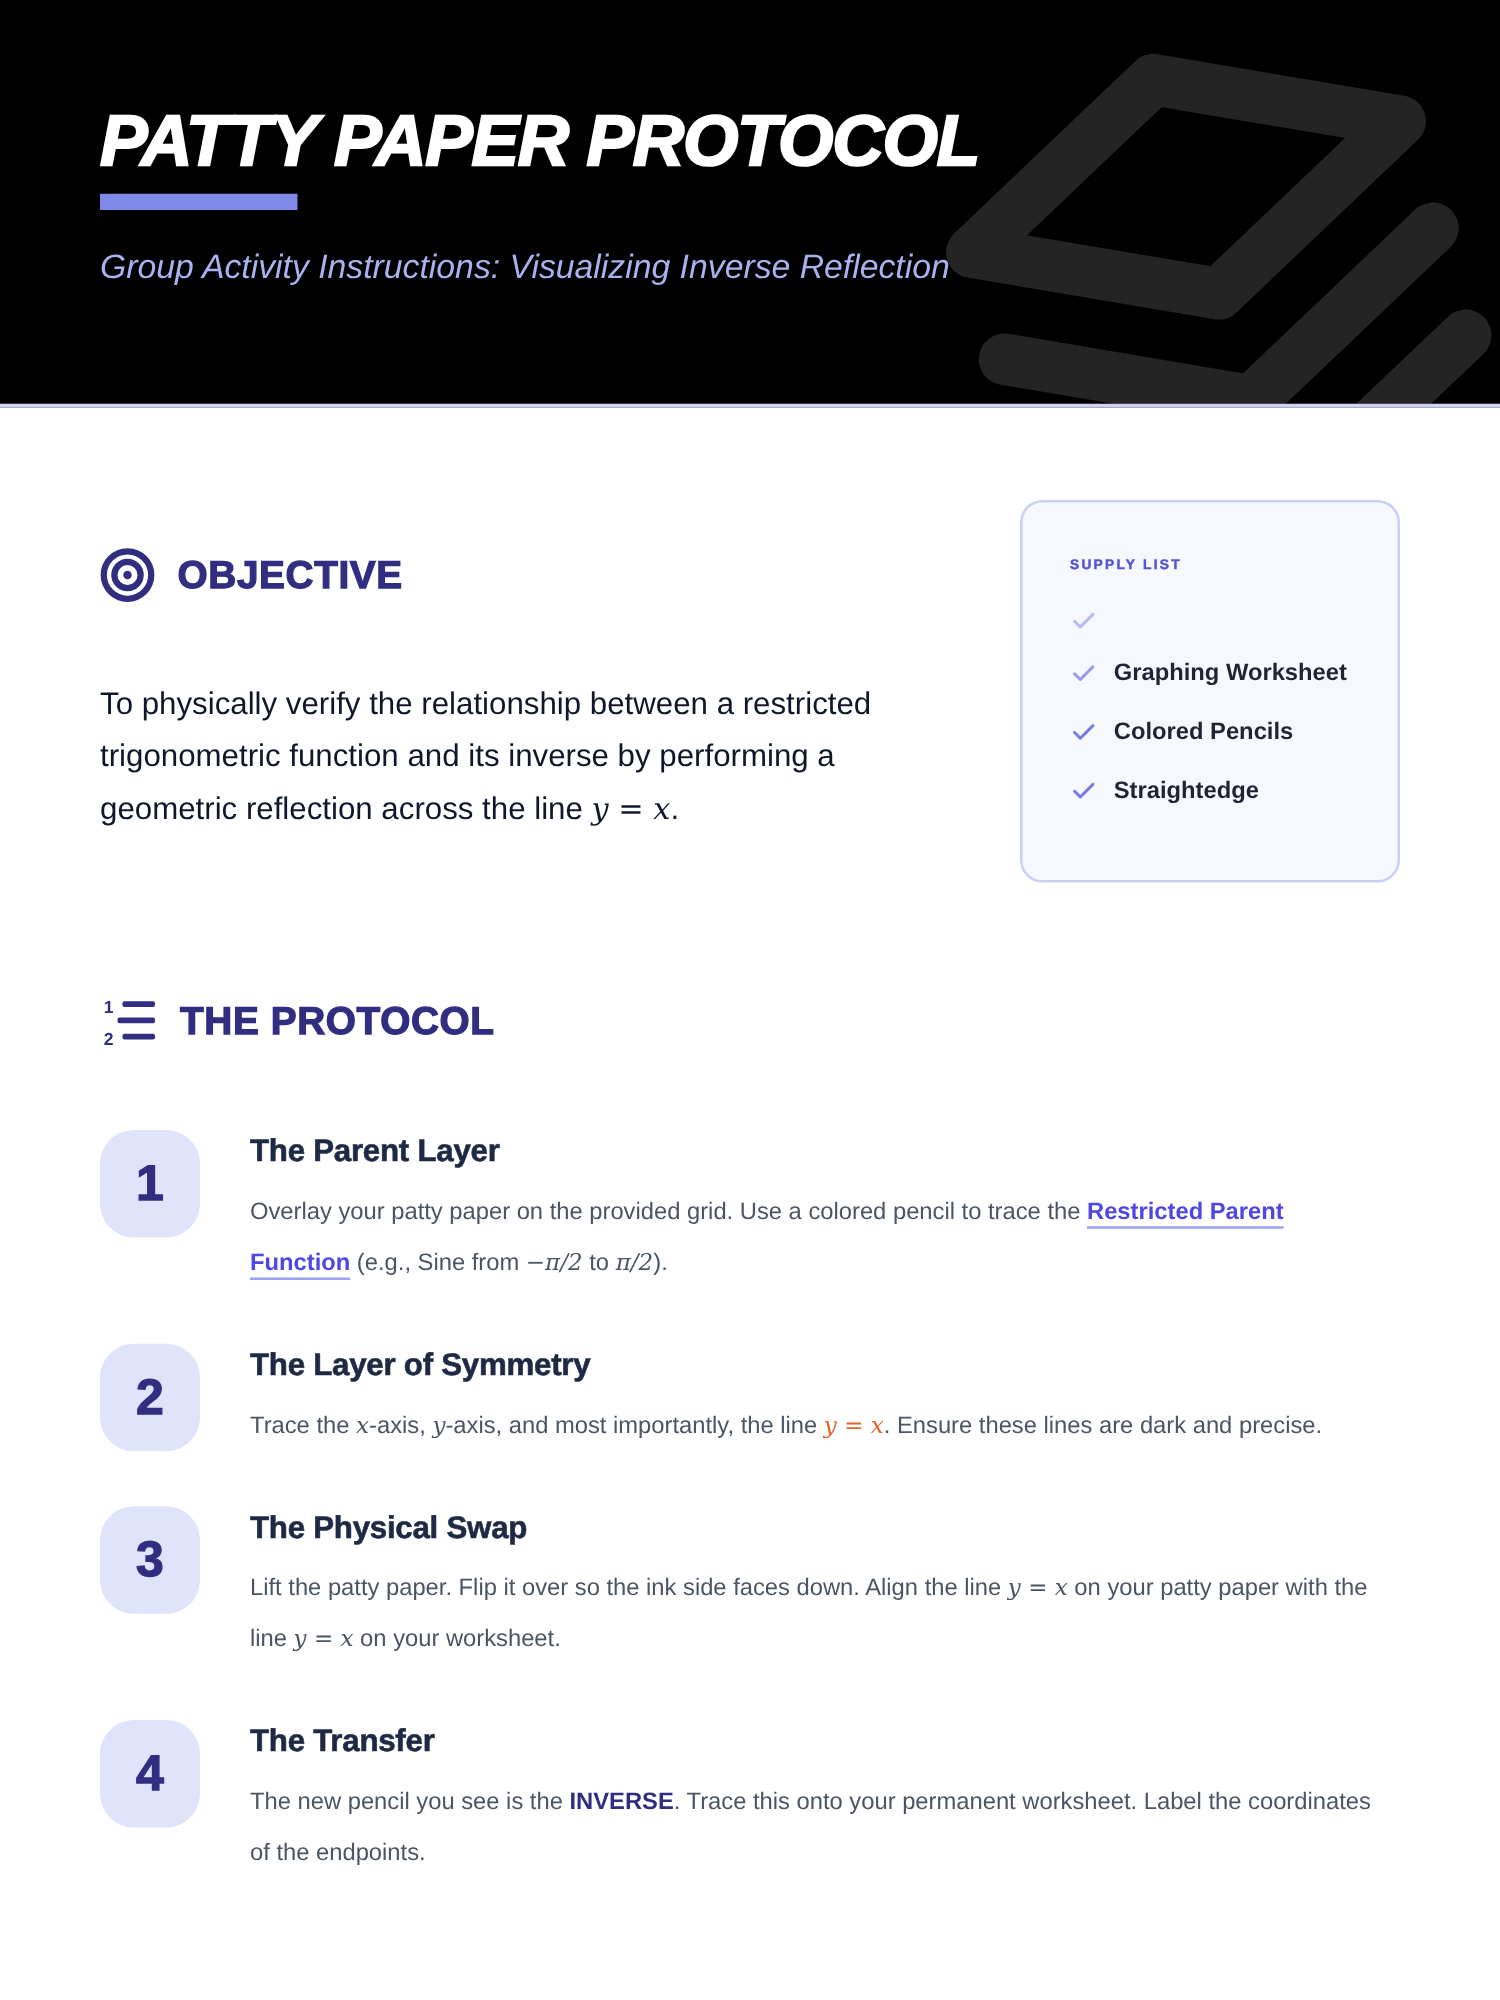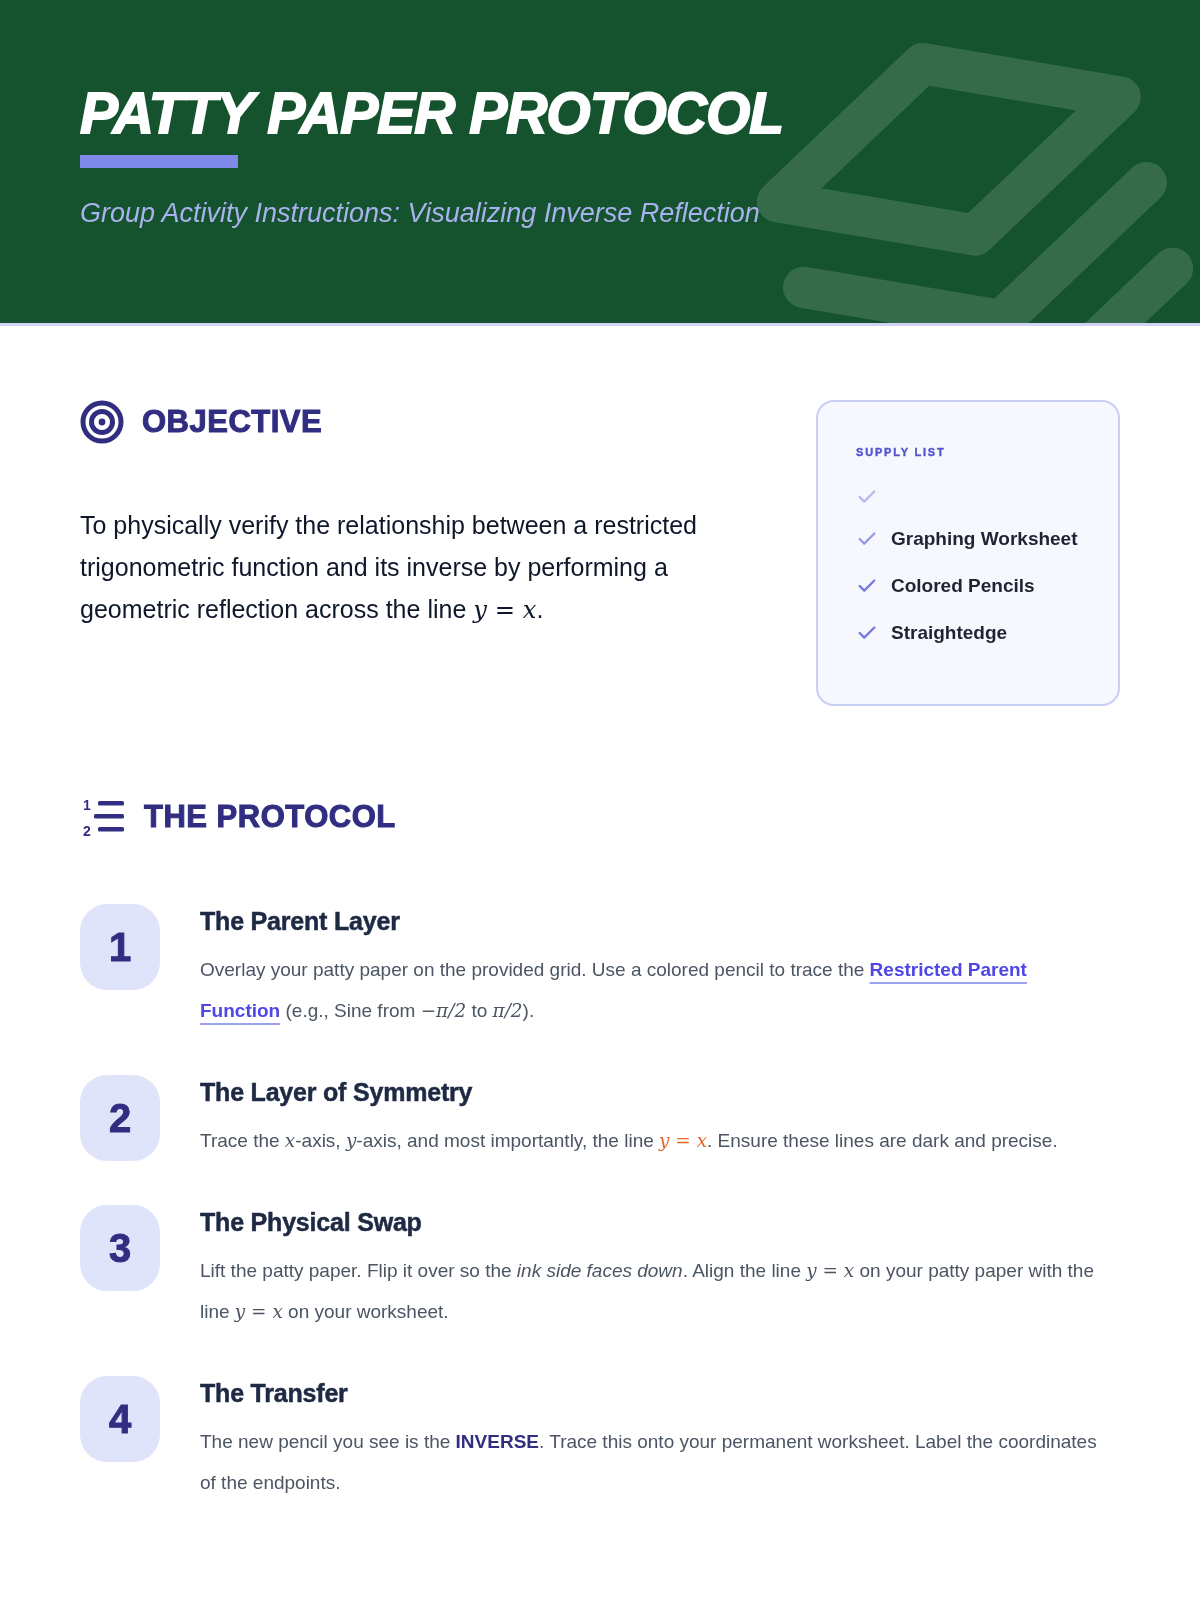--- a/index.html
+++ b/index.html
@@ -9,21 +9,21 @@
     height: 1600px;
     overflow: hidden;
     background: #ffffff;
     font-family: "Liberation Sans", sans-serif;
   }
 
   
   .header {
     position: relative;
     height: 323px;
-    background: #14532d;
+    background: #000000;
     border-bottom: 3px solid #cfd3f4;
     overflow: hidden;
   }
   .header-title {
     position: absolute;
     left: 80px;
     top: 80px;
     font-size: 57px;
     font-weight: bold;
     font-style: italic;
@@ -70,21 +70,21 @@
     font-size: 31px;
     font-weight: bold;
     letter-spacing: 0.5px;
     -webkit-text-stroke: 1px #312e81;
   }
   .section-heading .hicon { flex: none; display: flex; }
 
   .objective-row {
     display: flex;
     margin-top: 74px;
-    align-items: flex-start;
+    align-items: center;
   }
   .objective-col { width: 648px; }
   .objective-paragraph {
     margin-top: 60px;
     font-size: 25px;
     line-height: 42px;
     color: #0f172a;
   }
 
   
@@ -156,21 +156,21 @@
   .s-math-orange { font-family: "DejaVu Serif", serif; font-style: italic; font-size: 0.97em; color: #e2662b; }
   .s-link {
     color: #4f46e5;
     font-weight: bold;
     text-decoration: underline;
     text-decoration-color: #9ba2f0;
     text-decoration-thickness: 2px;
     text-underline-offset: 6px;
     cursor: pointer;
   }
-  .s-italic { font-style: italic; }
+  .s-italic { }
   .s-bold-indigo { font-weight: bold; color: #312e81; }
 </style>
 </head>
 <body>
 
 <div class="header">
   <div class="layers-deco">
     <svg viewBox="0 0 24 24" width="430" height="430" fill="none" stroke="#ffffff" stroke-width="2.3" stroke-linecap="round" stroke-linejoin="round">
       <polygon points="12 2 2 7 12 12 22 7 12 2"></polygon>
       <polyline points="2 12 12 17 22 12"></polyline>

